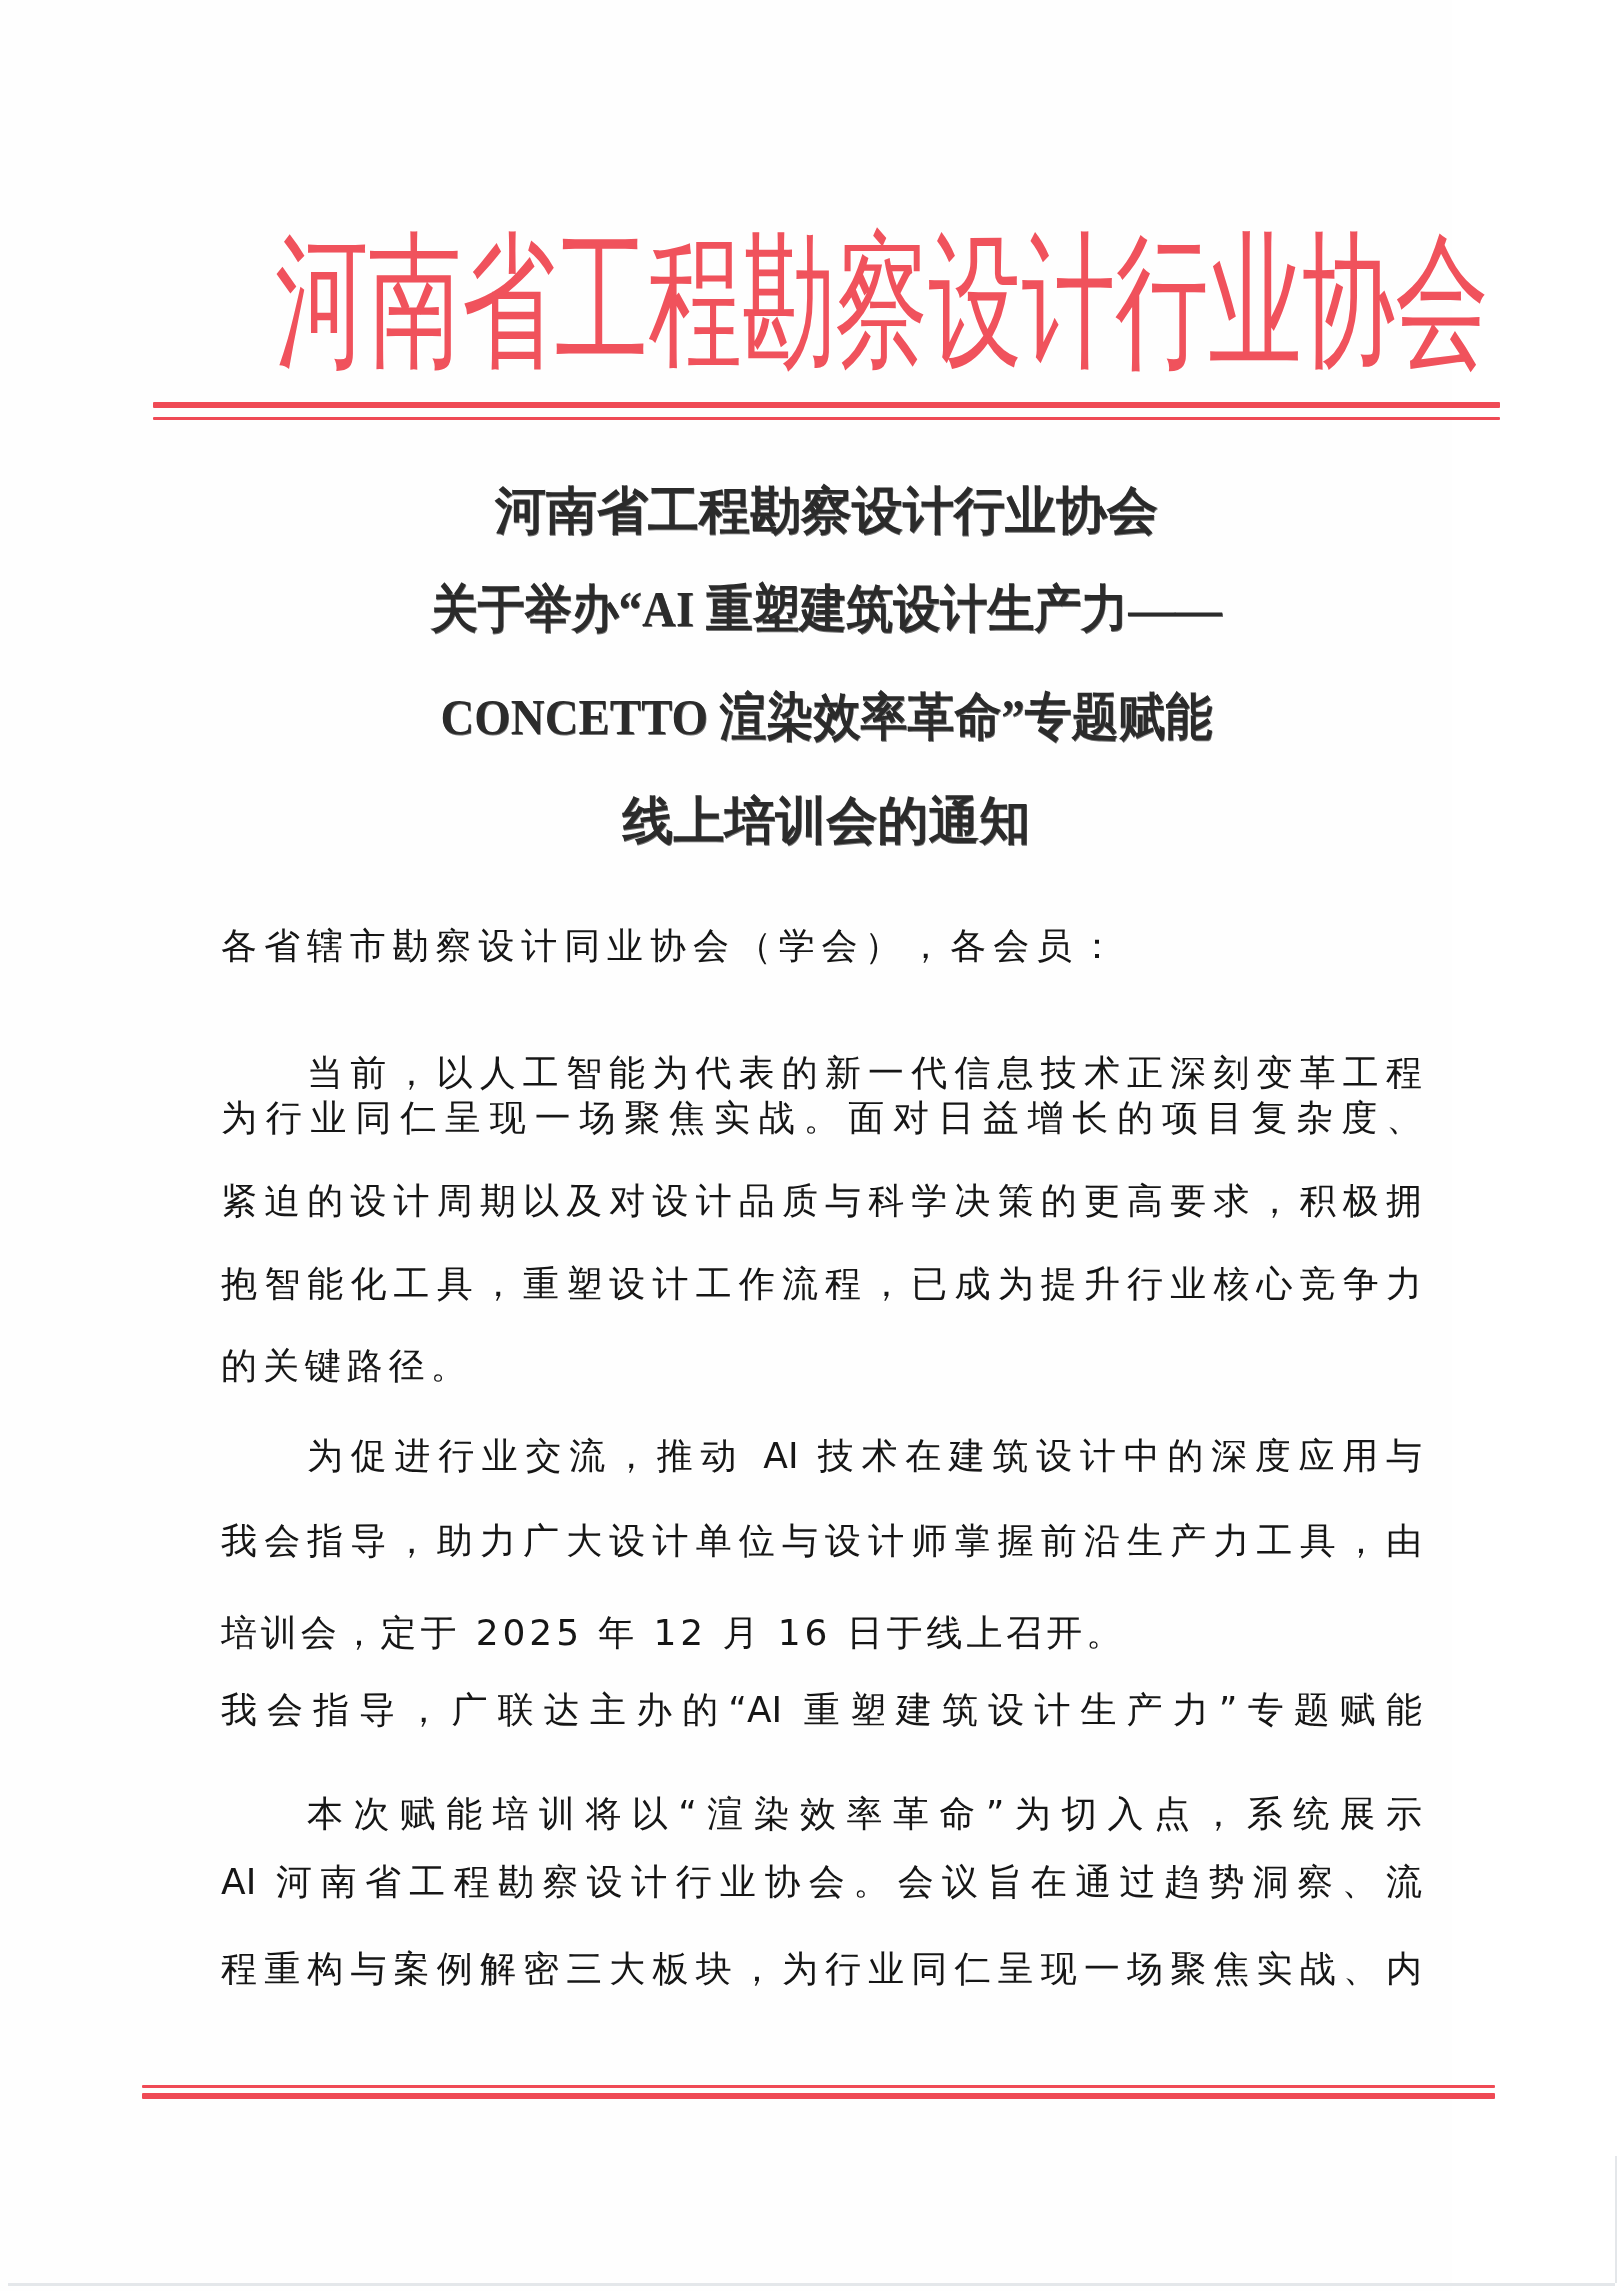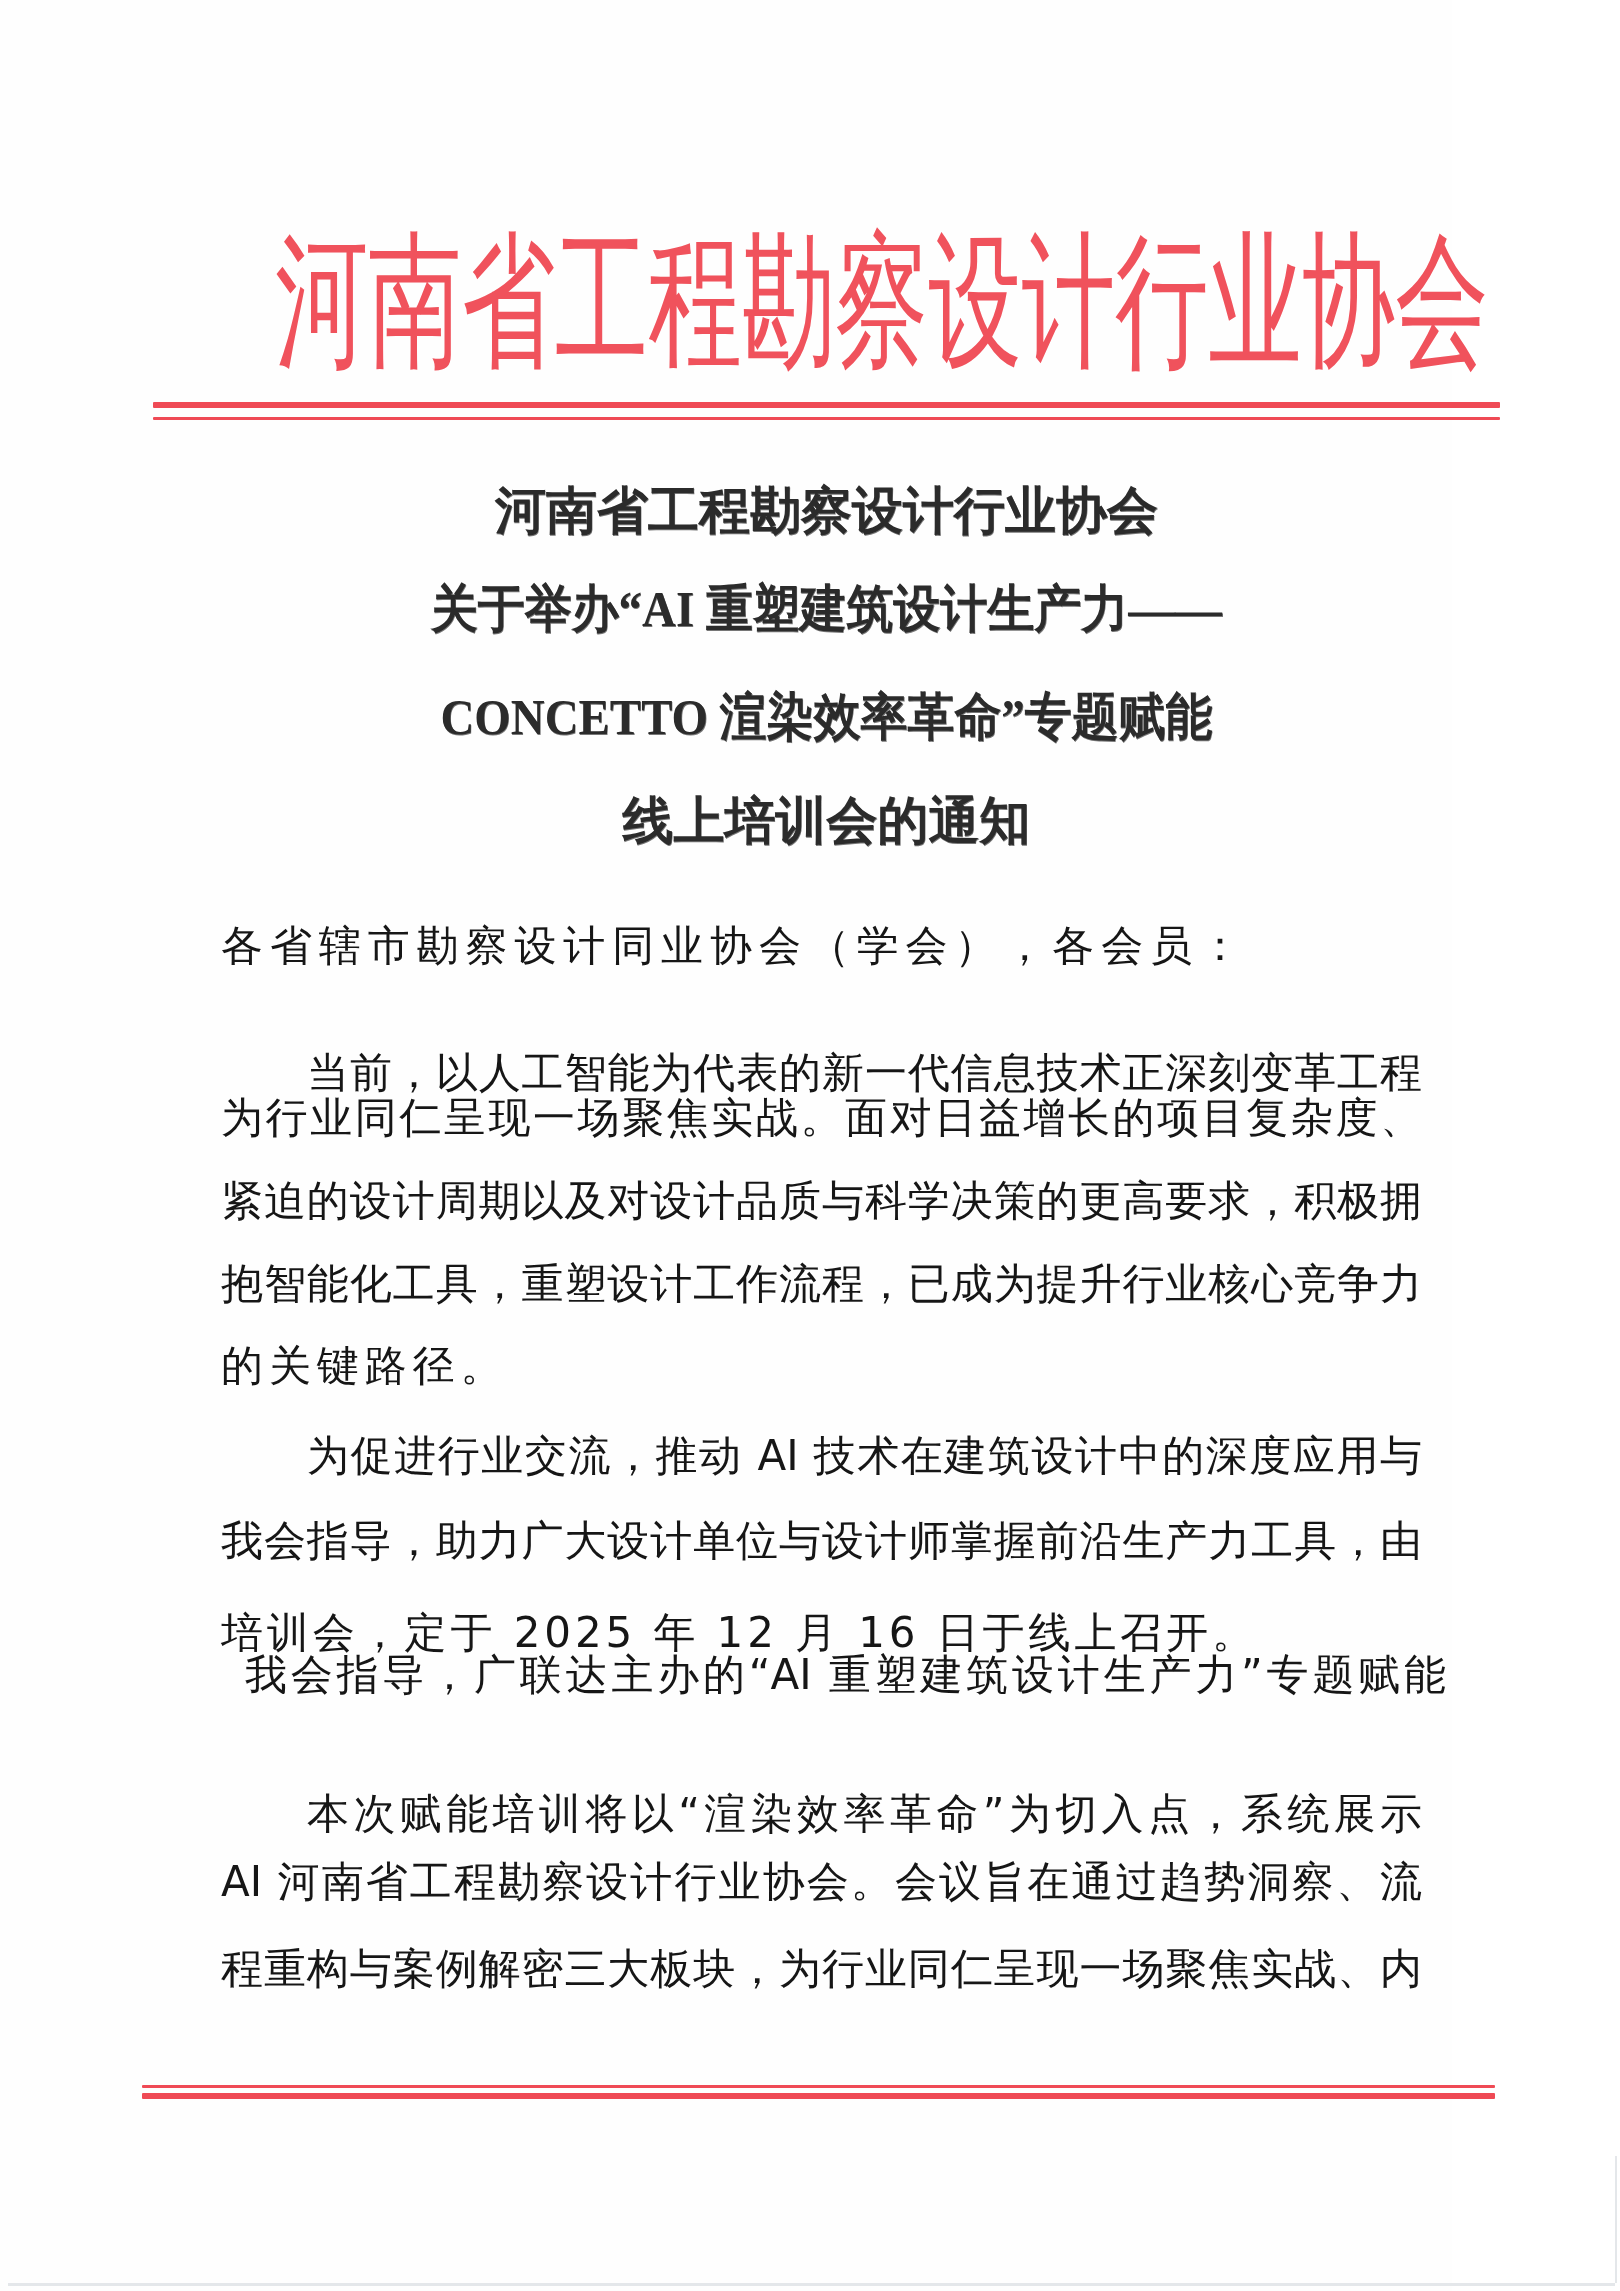--- a/index.html
+++ b/index.html
@@ -21,21 +21,21 @@
     font-family: "Liberation Serif", "DejaVu Serif", serif;
     font-weight: bold; font-size: 51px; line-height: 59px; height: 59px;
     color: #2b2b2b; white-space: nowrap;
     text-shadow: 0.6px 0.6px 0 #777;
   }
   .title-line.condensed { transform: scaleX(0.92); transform-origin: 826px 50%; }
 
   .body-line {
     position: absolute; left: 221px; width: 1201px; height: 49px; line-height: 49px;
     font-family: "DejaVu Sans", "Liberation Sans", sans-serif;
-    font-size: 42px; color: #161616; white-space: nowrap;
+    font-size: 36px; color: #161616; white-space: nowrap;
     letter-spacing: 5.9px; font-weight: normal;
   }
   .body-line.full { text-align: justify; text-align-last: justify; letter-spacing: 0; }
   .body-line.indent { text-indent: 86px; }
   .scan-edge { position: absolute; background: #e4e7ea; }
 </style>
 </head>
 <body>
 
 <div class="page">
@@ -58,21 +58,21 @@
     <div class="body-line full indent" style="top:1048px;">当前，以人工智能为代表的新一代信息技术正深刻变革工程</div>
     <div class="body-line full" style="top:1093px;">为行业同仁呈现一场聚焦实战。面对日益增长的项目复杂度、</div>
     <div class="body-line full" style="top:1176px;">紧迫的设计周期以及对设计品质与科学决策的更高要求，积极拥</div>
     <div class="body-line full" style="top:1259px;">抱智能化工具，重塑设计工作流程，已成为提升行业核心竞争力</div>
     <div class="body-line" style="top:1341px;">的关键路径。</div>
   </div>
 
   <div>
     <div class="body-line full indent" style="top:1431px;">为促进行业交流，推动 AI 技术在建筑设计中的深度应用与</div>
     <div class="body-line full" style="top:1516px;">我会指导，助力广大设计单位与设计师掌握前沿生产力工具，由</div>
-    <div class="body-line full" style="top:1650px;margin-left:24px;">我会指导，广联达主办的“AI 重塑建筑设计生产力”专题赋能</div>
+    <div class="body-line full" style="top:1685px;">我会指导，广联达主办的“AI 重塑建筑设计生产力”专题赋能</div>
     <div class="body-line" style="top:1608px; letter-spacing:3.9px;">培训会，定于 2025 年 12 月 16 日于线上召开。</div>
   </div>
 
   <div>
     <div class="body-line full indent" style="top:1789px;">本次赋能培训将以“渲染效率革命”为切入点，系统展示</div>
     <div class="body-line full" style="top:1857px;">AI 河南省工程勘察设计行业协会。会议旨在通过趋势洞察、流</div>
     <div class="body-line full" style="top:1944px;">程重构与案例解密三大板块，为行业同仁呈现一场聚焦实战、内</div>
   </div>
 
   <div class="rule" style="left:142px; top:2085px; width:1353px; height:2.9px;"></div>

